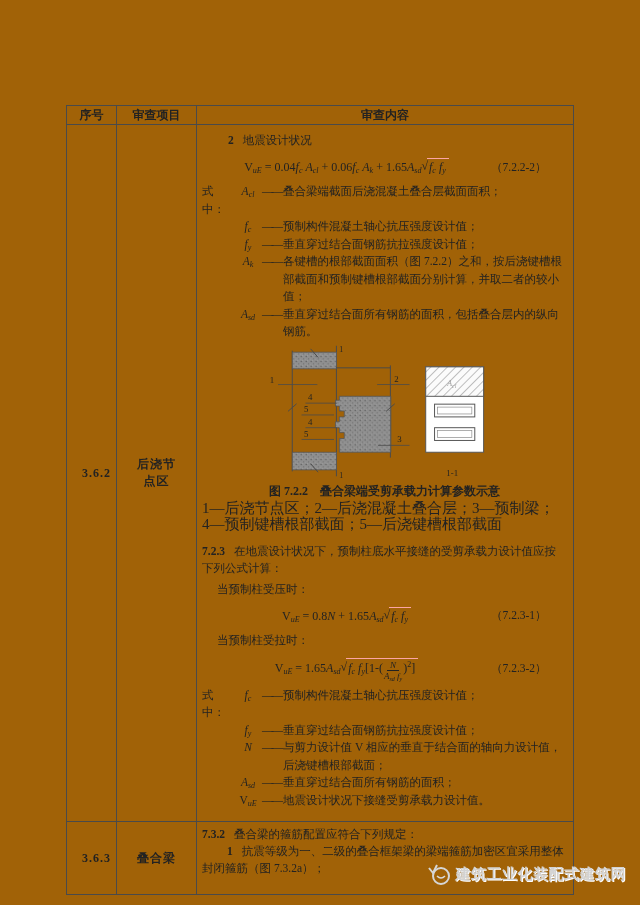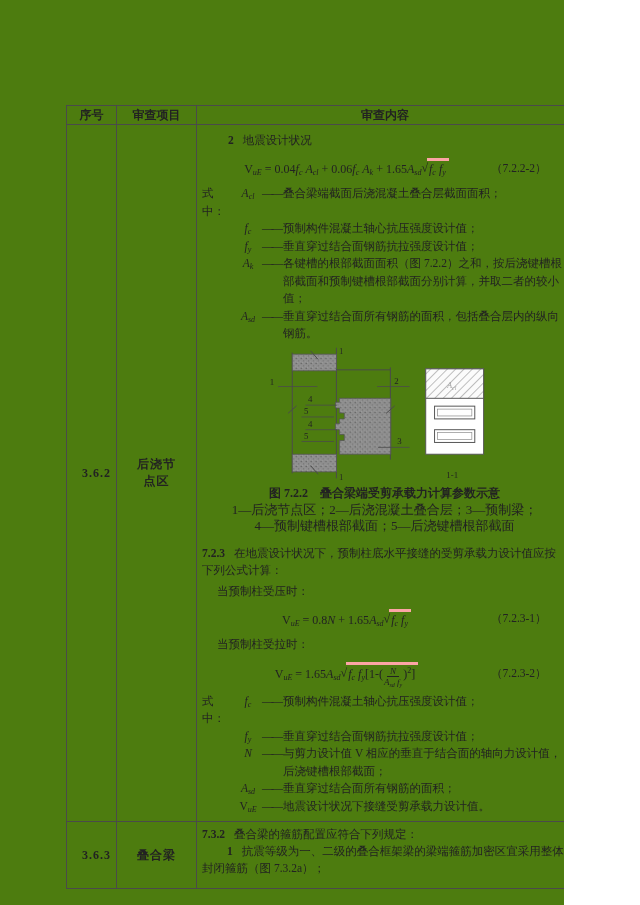--- a/index.html
+++ b/index.html
@@ -1,37 +1,37 @@
 <!DOCTYPE html>
 <html><head>
 <meta charset="utf-8">
 <style>
   html,body{margin:0;padding:0;}
   body{
     width:640px;height:905px;background:#ffffff;
     font-family:"Liberation Serif","DejaVu Serif",serif;
     color:#222;
   }
-  .page{position:relative;width:564px;height:905px;overflow:hidden;background:#4d7c0f;}
+  .page{position:relative;width:640px;height:905px;overflow:hidden;background:#a16207;}
 
   
   .doc-table{
     position:absolute;left:66px;top:105px;width:507px;
     border-collapse:collapse;table-layout:fixed;
   }
   .doc-table th,.doc-table td{border:1px solid #4a4a4a;}
   .doc-table th{
     height:18px;font-size:12px;font-weight:bold;text-align:center;padding:0;
   }
   td.c-no,td.c-item{
     text-align:center;vertical-align:middle;font-size:12px;font-weight:bold;
     letter-spacing:1px;padding:15px;
   }
   td.c-content{
-    vertical-align:top;padding:4px 6px 6px 5px;
+    vertical-align:top;padding:4px 6px 12px 5px;
     font-size:11.5px;line-height:17px;
   }
   tr.row-main td{height:636px;}
   tr.row-second td.c-content{height:56px;}
 
   
   p{margin:0;}
   .cnum{font-weight:bold;margin-right:9px;}
   .p-seismic{margin-top:3px;text-indent:26px;}
   .p-clause{margin-top:10px;}
@@ -39,38 +39,38 @@
   .p-item{text-indent:25px;}
 
   
   .formula-row{display:flex;align-items:center;margin:9px 0 7px;}
   .formula{flex:1;text-align:center;font-size:12px;white-space:nowrap;}
   .eqno{width:76px;flex:none;text-align:left;font-size:11.5px;}
   .it{font-style:italic;}
   .formula sub,.def-term sub{font-size:8px;font-style:italic;vertical-align:-2px;line-height:0;}
   .formula sup{font-size:8px;vertical-align:5px;line-height:0;}
   .rad{display:inline-block;transform:translateY(-1px);}
-  .radicand{display:inline-block;border-top:3px solid #fca5a5;padding:0 3px 0 2px;margin-left:-1px;}
+  .radicand{display:inline-block;border-top:1px solid #fca5a5;padding:0 3px 0 2px;margin-left:-1px;}
   .frac{display:inline-flex;flex-direction:column;align-items:center;vertical-align:middle;
         font-size:9px;line-height:10px;margin:0 1px;transform:translateY(1px);}
   .frac .fnum{border-bottom:1px solid #222;padding:0 3px;}
   .frac sub{font-size:6px;}
 
   
   .def-row{display:flex;align-items:baseline;line-height:17.5px;}
   .def-lead{width:33px;flex:none;}
   .def-term{width:26px;flex:none;text-align:center;font-size:11.5px;}
   .def-dash{flex:none;letter-spacing:-2px;padding:0 2px 0 1px;}
   .def-text{flex:1;}
 
   
   .figure{margin-top:3px;}
   .figure svg{display:block;}
   .fig-caption{text-align:center;font-weight:bold;font-size:12px;margin-top:3px;}
-  .fig-legend{text-align:center;font-size:13px;line-height:16.5px;}
+  .fig-legend{font-size:15px;line-height:16.5px;}
 
   
   .page-num{position:absolute;left:0;right:0;top:843px;text-align:center;font-size:11px;}
   .watermark{
     position:absolute;right:14px;top:862px;display:flex;align-items:center;gap:5px;
     color:#d3d3d3;font-family:"Liberation Sans","DejaVu Sans",sans-serif;
     font-size:15px;font-weight:bold;letter-spacing:0.5px;
     text-shadow:1px 1px 0 #ffffff;
   }
   .wm-icon{flex:none;}
@@ -266,14 +266,22 @@
         <td class="c-item">叠合梁</td>
         <td class="c-content">
           <p><span class="cnum">7.3.2</span><span>叠合梁的箍筋配置应符合下列规定：</span></p>
           <p class="p-item"><span class="cnum">1</span><span>抗震等级为一、二级的叠合框架梁的梁端箍筋加密区宜采用整体封闭箍筋（图 7.3.2a）；</span></p>
         </td>
       </tr>
     </tbody>
   </table>
 
 
+  <div class="watermark">
+    <svg class="wm-icon" width="24" height="24" viewBox="0 0 24 24">
+      <path d="M2,6 L6,11 L10,3" fill="none" stroke="#d6d6d6" stroke-width="2"></path>
+      <circle cx="14" cy="14" r="8" fill="none" stroke="#d6d6d6" stroke-width="2"></circle>
+      <path d="M10,14 q4,4 8,0" fill="none" stroke="#d9d9d9" stroke-width="1.5"></path>
+    </svg>
+    <span>建筑工业化装配式建筑网</span>
+  </div>
 
 </div>
 
 </body></html>

